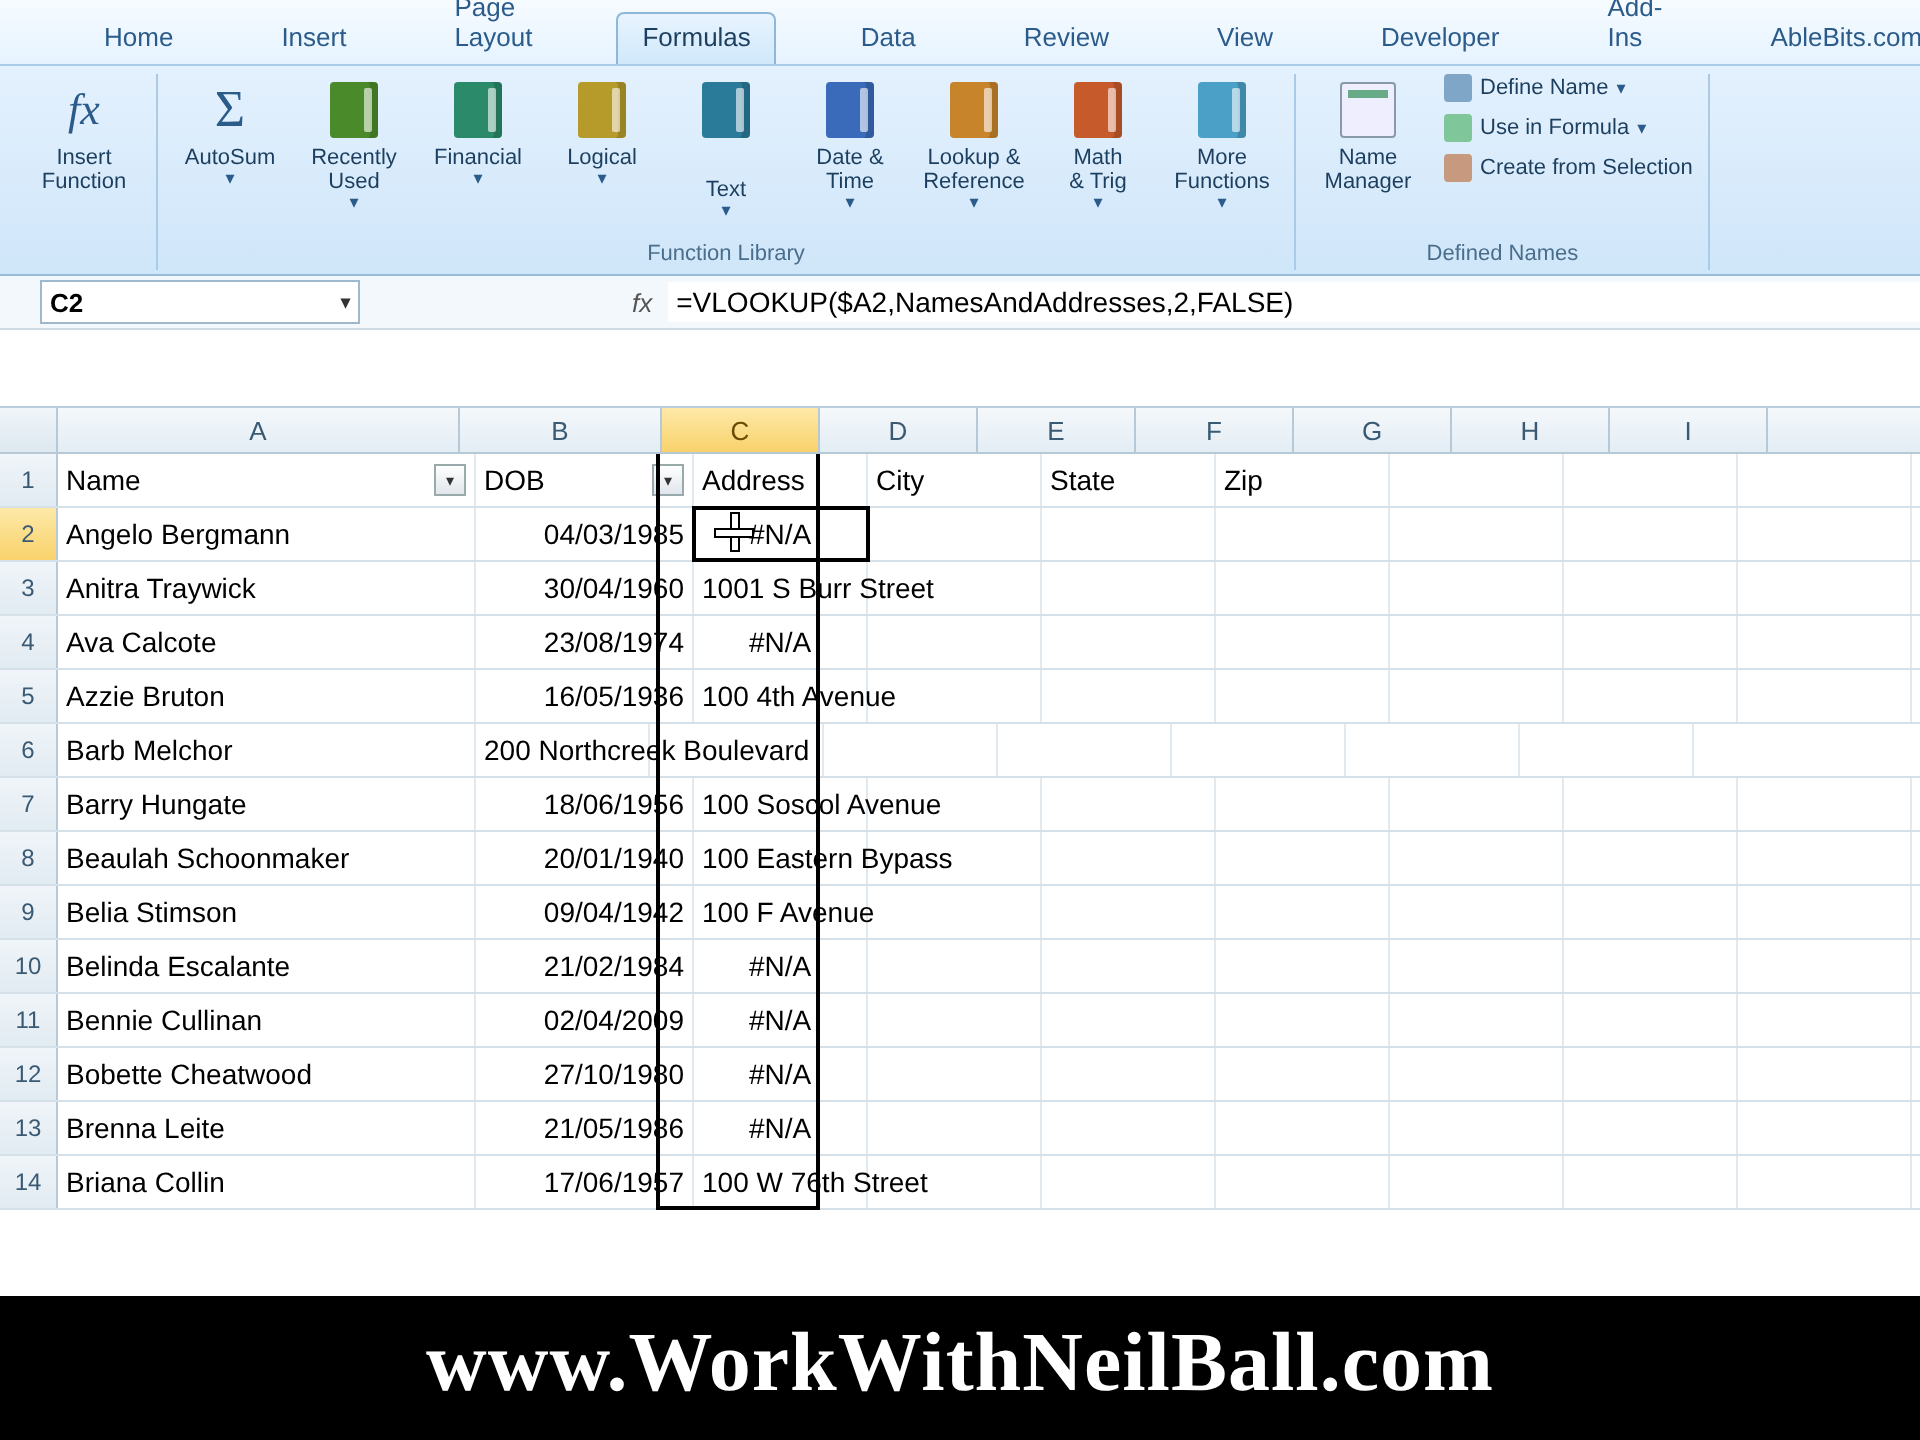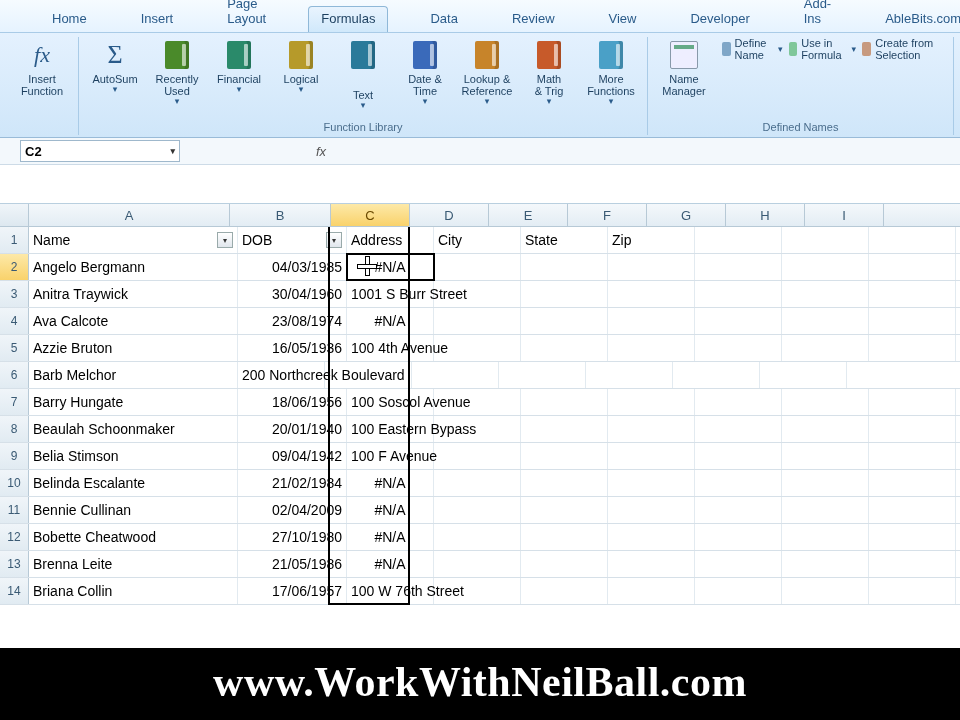--- a/index.html
+++ b/index.html
@@ -94,22 +94,22 @@
   }
   .book::after{
     content:"";
     position:absolute;
     right:3px; top:3px; bottom:3px; width:4px;
     background: rgba(255,255,255,.6);
     border-radius:1px;
   }
   .dd { font-size:9px; color:#2a5b8a; }
   .side-list {
-    display:flex; flex-direction:row; gap:6px; font-size:11px; color:#1c3f5f;
-    padding-left:4px; justify-content:center;align-items:flex-end;
+    display:flex; flex-direction:column; gap:6px; font-size:11px; color:#1c3f5f;
+    padding-left:4px; justify-content:center;
   }
   .side-item{ display:flex; align-items:center; gap:4px; cursor:pointer;}
   .mini{ width:14px;height:14px;background:#7fa6c7;border-radius:2px;display:inline-block;}
   
   .fbar-wrap{
     border-bottom:1px solid #b9cfdf;
     background:#f3f8fc;
   }
   .fbar1{
     display:flex;align-items:center;height:26px;
@@ -329,20 +329,21 @@
   </div>
 </div>
 
 <div class="fbar-wrap">
   <div class="fbar1">
     <div class="namebox">
       <span>C2</span>
       <span class="arrow">▾</span>
     </div>
     <span class="fx-label">fx</span>
+    <input class="formula-input" value="=VLOOKUP($A2,NamesAndAddresses,2,FALSE)" style="">
   </div>
   <div class="fbar2"></div>
 </div>
 
 <div class="sheet">
   <div class="colhdr-row">
     <div class="corner"></div>
     <div id="colhdrs" style="display:flex;">
         <div class="colhdr" style="width: 200px;">A</div>
         <div class="colhdr" style="width: 100px;">B</div>

